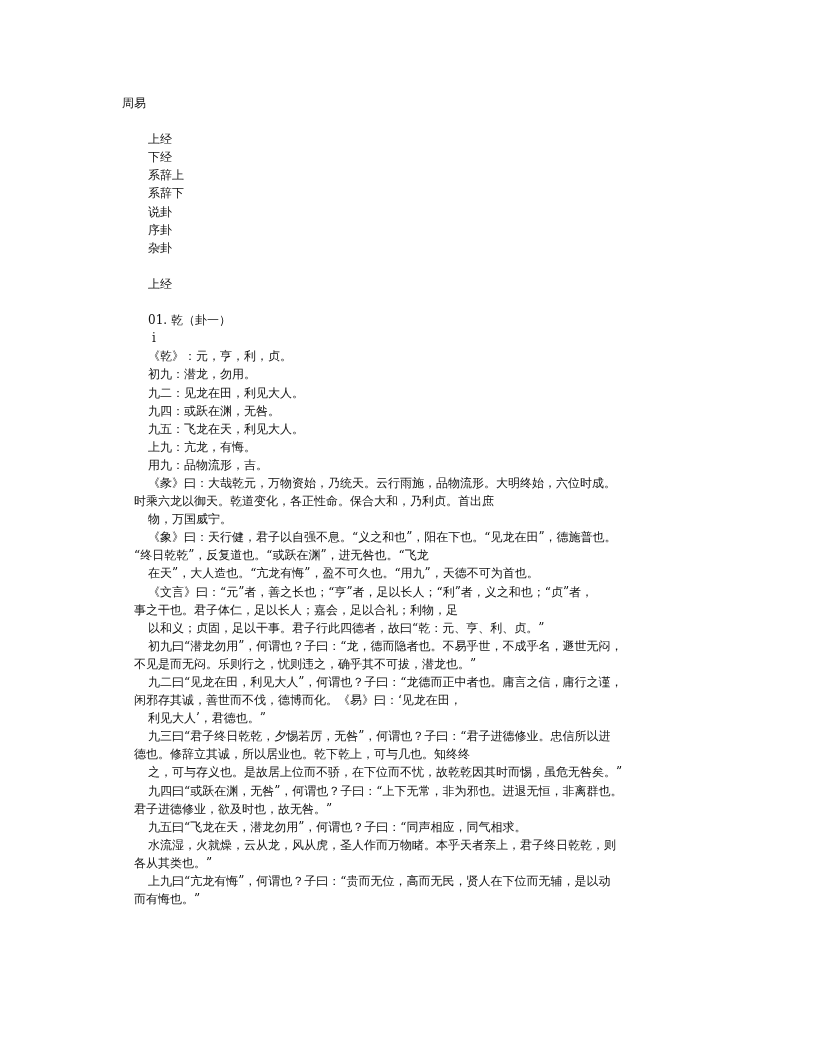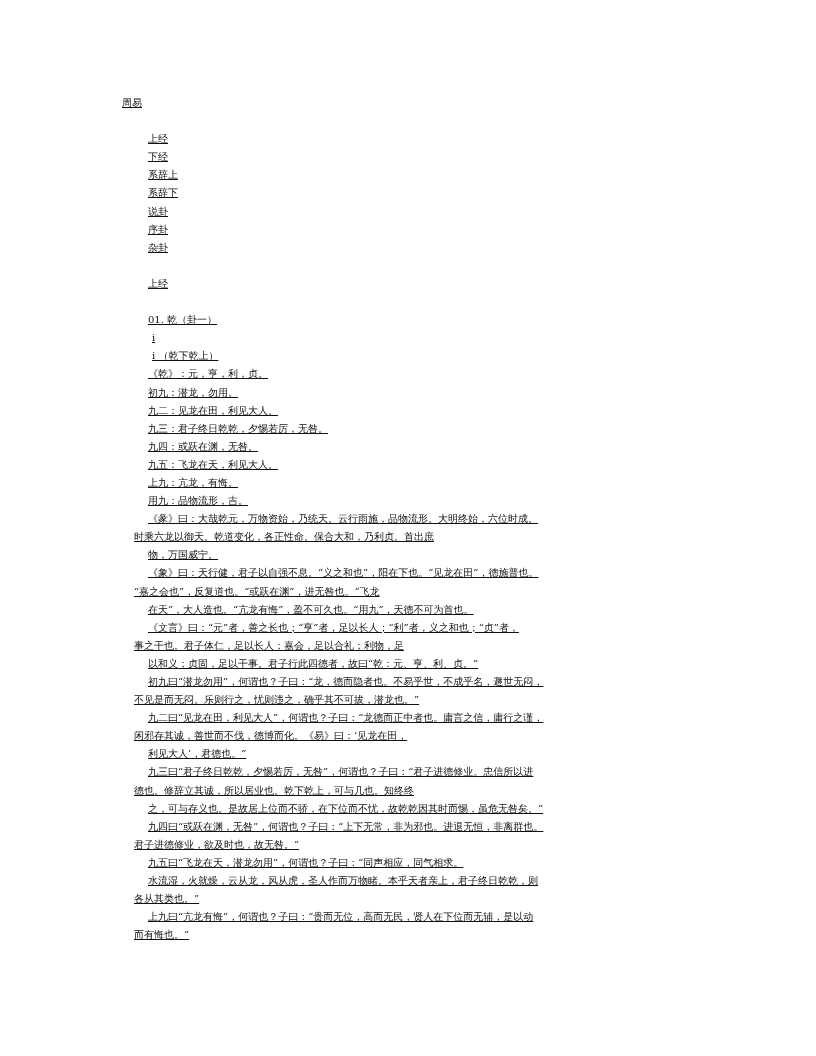--- a/index.html
+++ b/index.html
@@ -3,21 +3,21 @@
   <meta charset="utf-8">
   <style>
     html, body { margin: 0; padding: 0; background: #ffffff; }
     body {
       width: 816px; height: 1056px; position: relative; overflow: hidden;
       font-family: "DejaVu Serif", "Liberation Serif", serif;
       color: #111111;
     }
     .page {
       position: absolute; left: 122px; top: 94px; width: 600px;
-      font-size: 10px; line-height: 18.1px; text-decoration: underline;
+      font-size: 12px; line-height: 18.1px;
     }
     .line { white-space: nowrap; height: 18.1px; }
     .blank { height: 18.1px; }
     .ind { padding-left: 26px; }
     .ind2 { padding-left: 30px; }
     .flush { padding-left: 12px; }
     .title { height: 18.1px; }
   </style>
 </head>
 <body>
@@ -36,37 +36,35 @@
     <div class="line ind">杂卦</div>
   </div>
   <div class="blank"></div>
 
   <div class="line ind">上经</div>
   <div class="blank"></div>
 
   <div>
     <div class="line ind">01. 乾（卦一）</div>
     <div class="line ind2">i</div>
-    <div class="line ind2">i （乾下乾上）</div>
     <div class="line ind">《乾》：元，亨，利，贞。</div>
     <div class="line ind">初九：潜龙，勿用。</div>
     <div class="line ind">九二：见龙在田，利见大人。</div>
-    <div class="line ind">九三：君子终日乾乾，夕惕若厉，无咎。</div>
     <div class="line ind">九四：或跃在渊，无咎。</div>
     <div class="line ind">九五：飞龙在天，利见大人。</div>
     <div class="line ind">上九：亢龙，有悔。</div>
     <div class="line ind">用九：品物流形，吉。</div>
   </div>
 
   <div id="body-lines">
       <div class="line ind">《彖》曰：大哉乾元，万物资始，乃统天。云行雨施，品物流形。大明终始，六位时成。</div>
       <div class="line flush">时乘六龙以御天。乾道变化，各正性命。保合大和，乃利贞。首出庶</div>
       <div class="line ind">物，万国威宁。</div>
       <div class="line ind">《象》曰：天行健，君子以自强不息。“义之和也”，阳在下也。“见龙在田”，德施普也。</div>
-      <div class="line flush">“嘉之会也”，反复道也。“或跃在渊”，进无咎也。“飞龙</div>
+      <div class="line flush">“终日乾乾”，反复道也。“或跃在渊”，进无咎也。“飞龙</div>
       <div class="line ind">在天”，大人造也。“亢龙有悔”，盈不可久也。“用九”，天德不可为首也。</div>
       <div class="line ind">《文言》曰：“元”者，善之长也；“亨”者，足以长人；“利”者，义之和也；“贞”者，</div>
       <div class="line flush">事之干也。君子体仁，足以长人；嘉会，足以合礼；利物，足</div>
       <div class="line ind">以和义；贞固，足以干事。君子行此四德者，故曰“乾：元、亨、利、贞。”</div>
       <div class="line ind">初九曰“潜龙勿用”，何谓也？子曰：“龙，德而隐者也。不易乎世，不成乎名，遯世无闷，</div>
       <div class="line flush">不见是而无闷。乐则行之，忧则违之，确乎其不可拔，潜龙也。”</div>
       <div class="line ind">九二曰“见龙在田，利见大人”，何谓也？子曰：“龙德而正中者也。庸言之信，庸行之谨，</div>
       <div class="line flush">闲邪存其诚，善世而不伐，德博而化。《易》曰：‘见龙在田，</div>
       <div class="line ind">利见大人’，君德也。”</div>
       <div class="line ind">九三曰“君子终日乾乾，夕惕若厉，无咎”，何谓也？子曰：“君子进德修业。忠信所以进</div>

